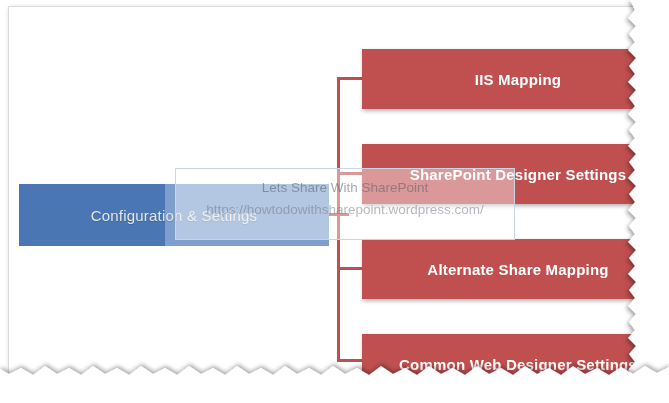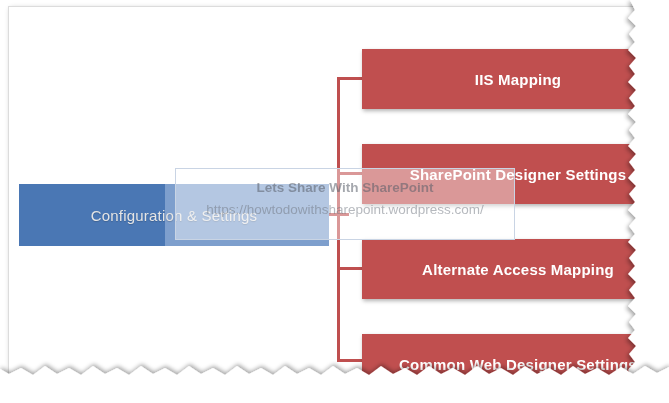--- a/index.html
+++ b/index.html
@@ -123,21 +123,21 @@
     background: rgba(255,255,255,0.42);
     z-index: 5;
     pointer-events: none;
   }
   .wm-line1 {
     position: absolute;
     left: 0; right: 0;
     top: 11px;
     text-align: center;
     font-size: 13.5px;
-    font-weight: bold;
+    font-weight: normal;
     color: rgba(90,95,105,0.55);
     white-space: nowrap;
   }
   .wm-line2 {
     position: absolute;
     left: 0; right: 0;
     top: 33px;
     text-align: center;
     font-size: 13.5px;
     color: rgba(110,115,125,0.50);
@@ -175,21 +175,21 @@
       <div class="conn conn-h" style="left:328px; top:260px; width:26px;"></div>
       <div class="conn conn-h" style="left:328px; top:352px; width:26px;"></div>
 
       <div class="node-child child-0">
         <span>IIS Mapping</span>
       </div>
       <div class="node-child child-1">
         <span>SharePoint Designer Settings</span>
       </div>
       <div class="node-child child-2">
-        <span>Alternate Access Mapping</span>
+        <span>Alternate Share Mapping</span>
       </div>
       <div class="node-child child-3">
         <span>Common Web Designer Settings</span>
       </div>
 
       <div class="watermark">
         <div class="wm-line1">Lets Share With SharePoint</div>
         <div class="wm-line2">https://howtodowithsharepoint.wordpress.com/</div>
       </div>
 

